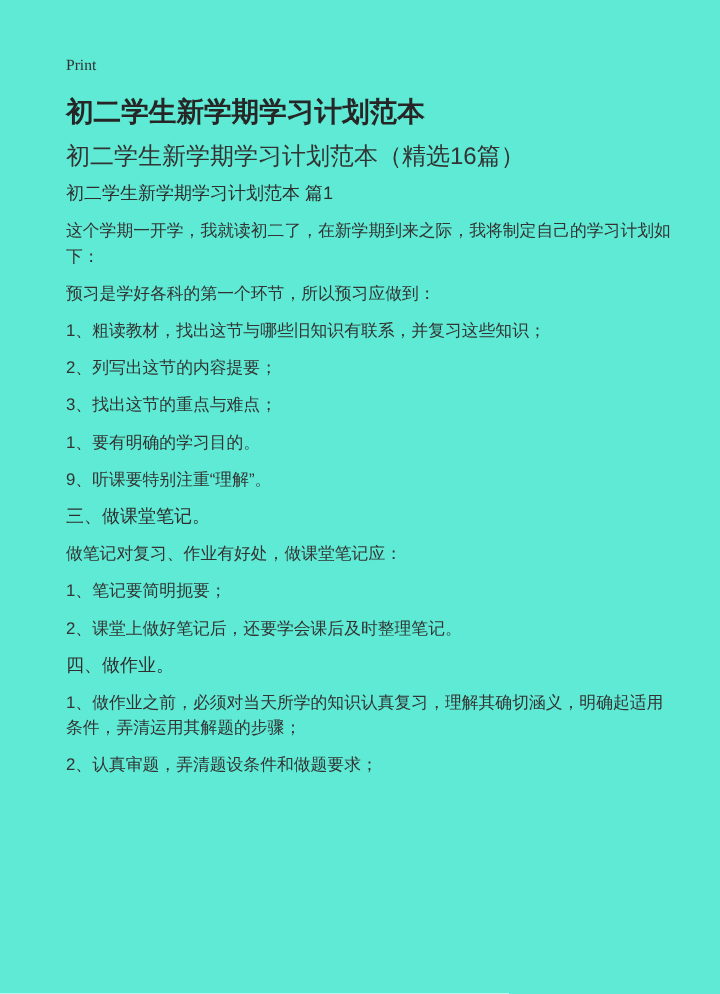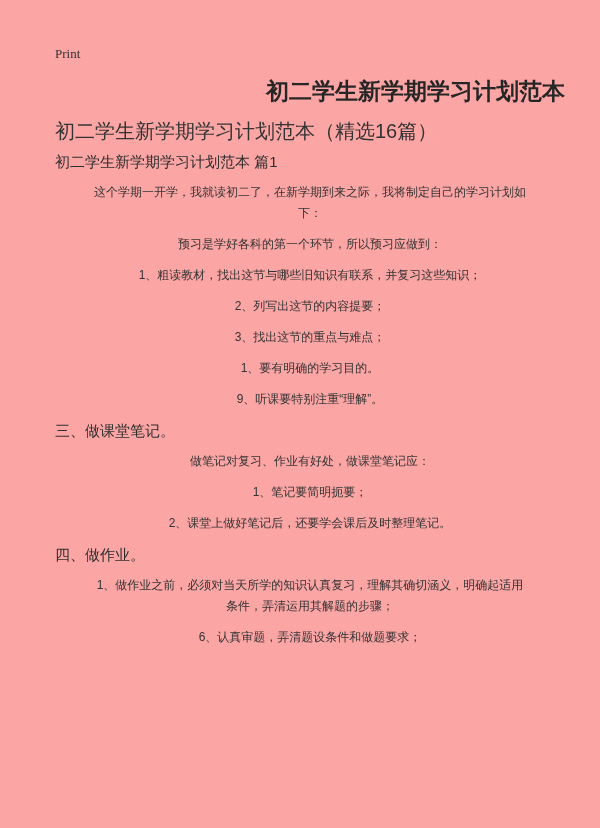--- a/index.html
+++ b/index.html
@@ -1,66 +1,64 @@
 <!DOCTYPE html>
 <html><head>
 <meta charset="utf-8">
 <style>
   html, body { margin: 0; padding: 0; background: #ffffff; }
   .page {
     position: relative;
     width: 600px;
     height: 828px;
     box-sizing: border-box;
-    background: #fca5a5;
+    background: #5eead4;
     padding: 46px 35px 0 55px;
     font-family: "Liberation Sans", sans-serif;
     color: #333333;
     overflow: hidden;
   }
   .print-label {
     display: block;
     font-family: "Liberation Serif", serif;
     font-size: 13px;
     line-height: 15px;
     color: #333333;
     margin: 0;
     width: max-content;
     cursor: pointer;
   }
   .doc-title {
     font-size: 23px;
     font-weight: bold;
-    text-align: right;
+    text-align: left;
     line-height: 26px;
     color: #262626;
     margin: 19px 0 16px 0;
-    font-family: Liberation Mono, monospace;
   }
   .doc-subtitle {
     font-size: 20px;
     line-height: 18px;
     margin: 0 0 11px 0;
     color: #333333;
   }
   .block-heading {
     font-size: 15px;
     font-weight: normal;
     line-height: 21px;
     margin: 0 0 10px 0;
     color: #2e2e2e;
     white-space: pre-line;
   }
   .block-paragraph {
-    font-size: 12px;
+    font-size: 14px;
     line-height: 21px;
     margin: 0 0 10px 0;
     color: #333333;
     white-space: pre-line;
-    text-align: center;
   }
 </style>
 </head>
 <body>
 
 <div class="page">
 
   <span class="print-label">Print</span>
 
   <h1 class="doc-title">初二学生新学期学习计划范本</h1>
@@ -94,15 +92,15 @@
 
   <p class="block-paragraph">1、笔记要简明扼要；</p>
 
   <p class="block-paragraph">2、课堂上做好笔记后，还要学会课后及时整理笔记。</p>
 
   <h2 class="block-heading">四、做作业。</h2>
 
   <p class="block-paragraph">1、做作业之前，必须对当天所学的知识认真复习，理解其确切涵义，明确起适用
 条件，弄清运用其解题的步骤；</p>
 
-  <p class="block-paragraph">6、认真审题，弄清题设条件和做题要求；</p>
+  <p class="block-paragraph">2、认真审题，弄清题设条件和做题要求；</p>
 
 </div>
 
 </body></html>

